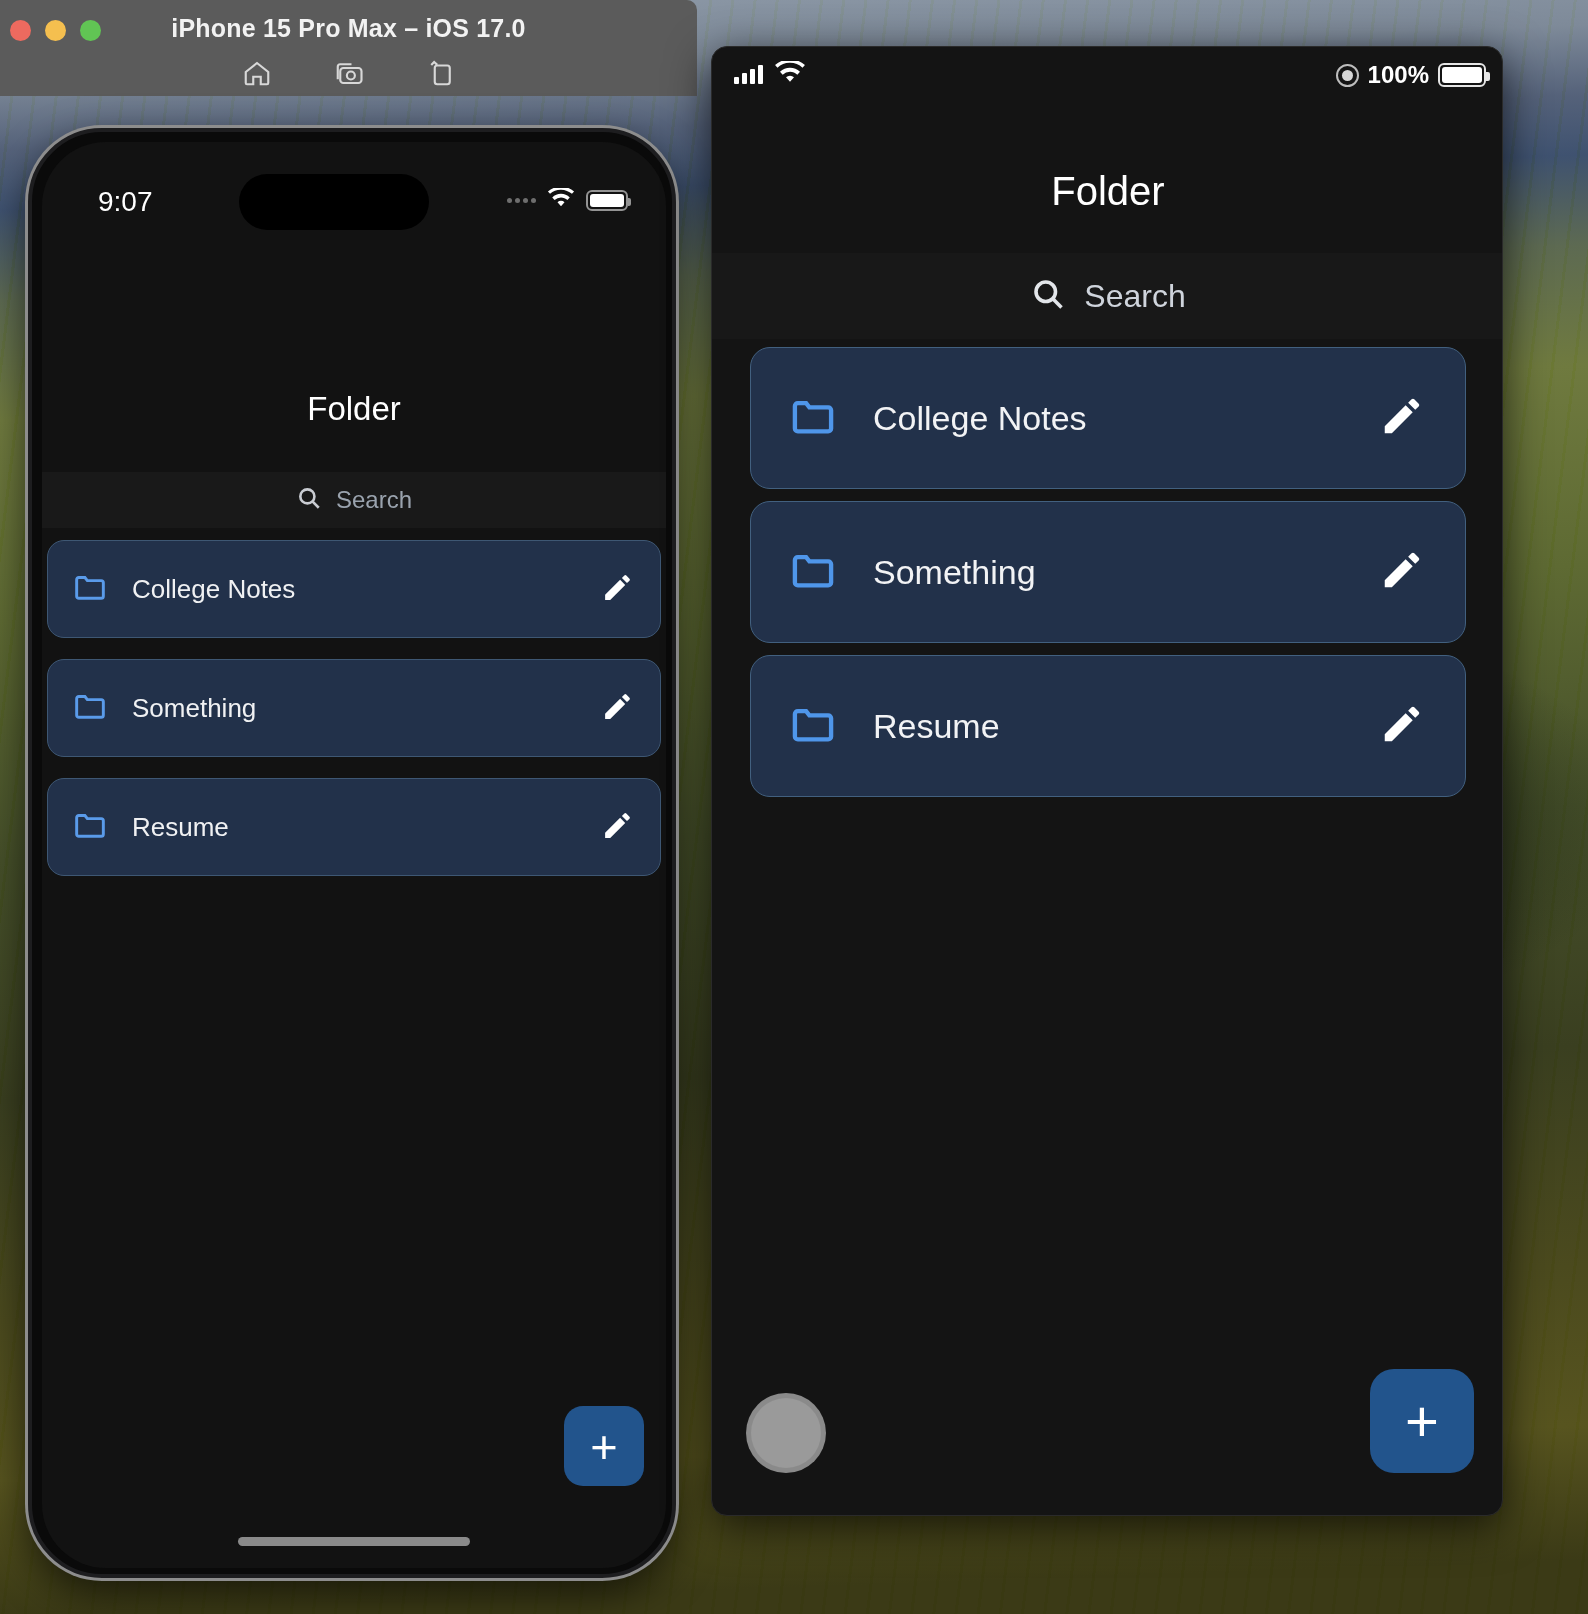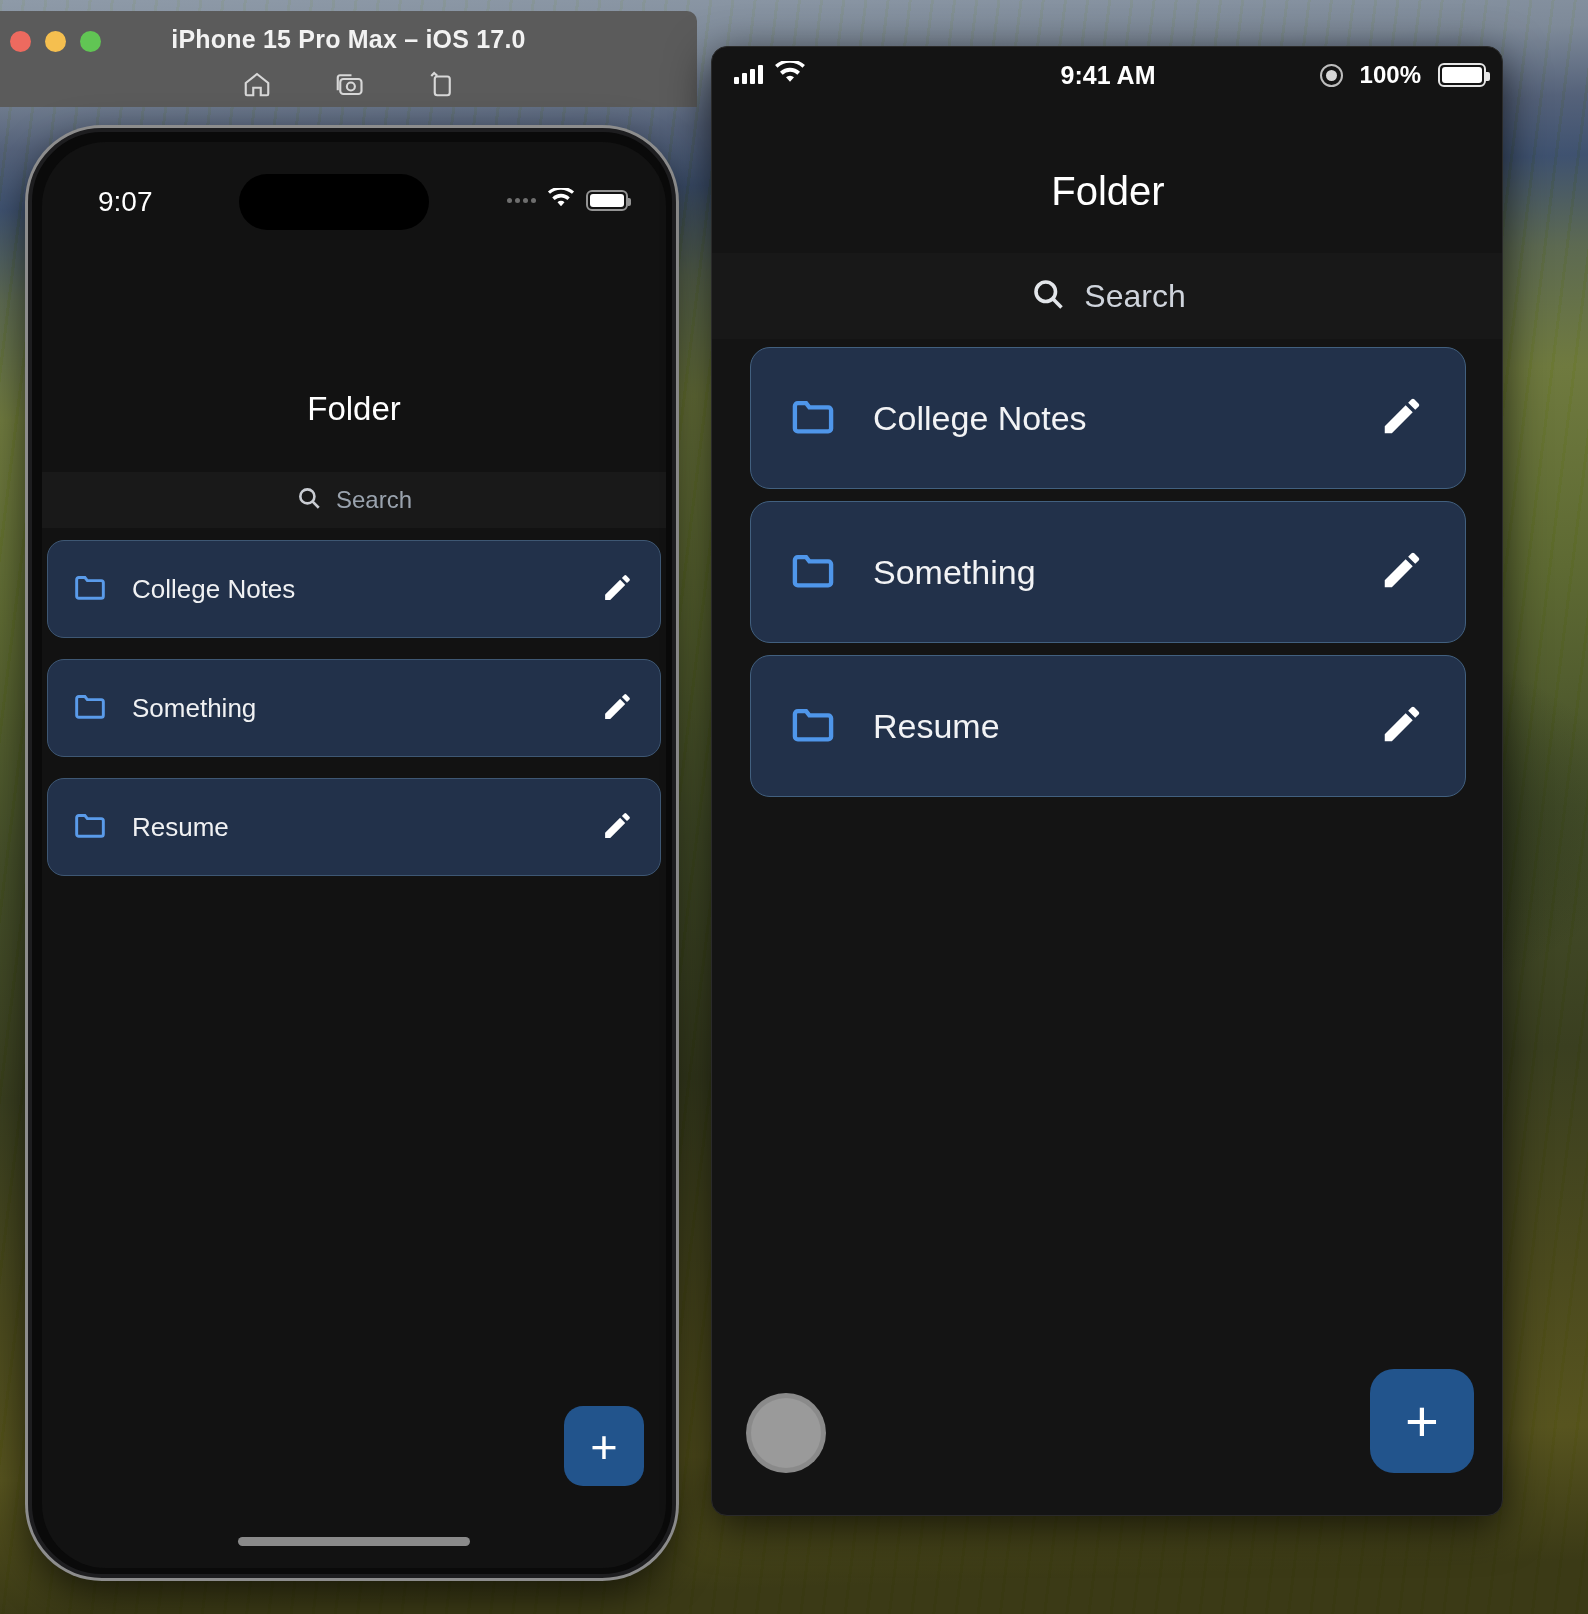--- a/index.html
+++ b/index.html
@@ -42,21 +42,21 @@
     width:46%; height:26%;
     background:radial-gradient(ellipse at 40% 50%, rgba(18,26,14,0.85) 0%, rgba(18,26,14,0.0) 70%);
   }
 
   
   #sim-window {
     position:absolute; left:0px; top:0px;
     width:697px; height:1588px;
   }
   #sim-titlebar {
-    position:absolute; left:0; top:11px;
+    position:absolute; left:0; top:0;
     width:697px; height:96px;
     background:#5b5b5b;
     border-top-left-radius:0px; border-top-right-radius:10px;
   }
   .traffic { position:absolute; top:20px; width:21px; height:21px; border-radius:50%; }
   #tl-close { left:10px;  background:#ed6a5f; }
   #tl-min   { left:45px;  background:#f5bf4f; }
   #tl-max   { left:80px;  background:#61c554; }
 
   #sim-title {
@@ -152,21 +152,21 @@
     border:1px solid #2a2a2a;
     box-shadow:0 10px 44px rgba(0,0,0,.7);
     overflow:hidden;
   }
   #r-status { position:absolute; top:0; left:0; width:792px; height:60px; }
   #r-signal { position:absolute; left:22px; top:18px; display:flex; align-items:flex-end; gap:3px; }
   #r-signal i { display:block; width:5px; background:#fff; border-radius:1px; }
   #r-wifi { position:absolute; left:62px; top:14px; }
   #r-wifi svg { width:32px; height:24px; fill:#fff; }
   #r-time { position:absolute; left:0; top:14px; width:792px; text-align:center; color:#fff; font-size:25px; font-weight:bold; }
-  #r-rightgrp { position:absolute; right:18px; top:14px; display:flex; align-items:center; gap:17px; }
+  #r-rightgrp { position:absolute; right:18px; top:14px; display:flex; align-items:center; gap:9px; }
   .loc-ic { width:23px; height:23px; border-radius:50%; border:2.2px solid #bdbdbd; position:relative; }
   .loc-ic::after{content:"";position:absolute;left:4px;top:4px;width:11px;height:11px;border-radius:50%;background:#d6d6d6;}
   #r-pct { color:#fff; font-size:24px; font-weight:bold; }
   .batt-r { width:48px; height:24px; border:2px solid #e6e6e6; border-radius:6px; padding:2px; position:relative; }
   .batt-r::after{content:"";position:absolute;right:-6px;top:7px;width:4px;height:9px;background:#e6e6e6;border-radius:0 2px 2px 0;}
   .batt-r i{display:block;width:100%;height:100%;background:#fff;border-radius:3px;}
 
   #r-navtitle {
     position:absolute; top:122px; left:0; width:792px; text-align:center;
     color:#fff; font-size:40px; font-weight:400;
@@ -343,21 +343,20 @@
       <i style="height:7px"></i>
         <i style="height:11px"></i>
         <i style="height:15px"></i>
         <i style="height:19px"></i>
     </span>
     <span id="r-wifi">
       <svg viewBox="0 0 24 18">
           <path d="M12 15.6 15 12.2a4.4 4.4 0 0 0-6 0zM12 8.1c2.1 0 4 .8 5.5 2.2l2-2.2A11.1 11.1 0 0 0 12 5 11.1 11.1 0 0 0 4.5 8.1l2 2.2A8 8 0 0 1 12 8.1zM12 1.4c3.6 0 6.9 1.4 9.4 3.6l1.8-2A15.8 15.8 0 0 0 12-1 15.8 15.8 0 0 0 .8 3l1.8 2A13.4 13.4 0 0 1 12 1.4z"></path>
         </svg>
     </span>
-    <div id="r-time">9:41 AM</div>
     <div id="r-rightgrp">
       <span class="loc-ic"></span>
       <span id="r-pct">100%</span>
       <span class="batt-r">
           <i></i>
         </span>
     </div>
   </div>
 
   <div id="r-navtitle">Folder</div>

